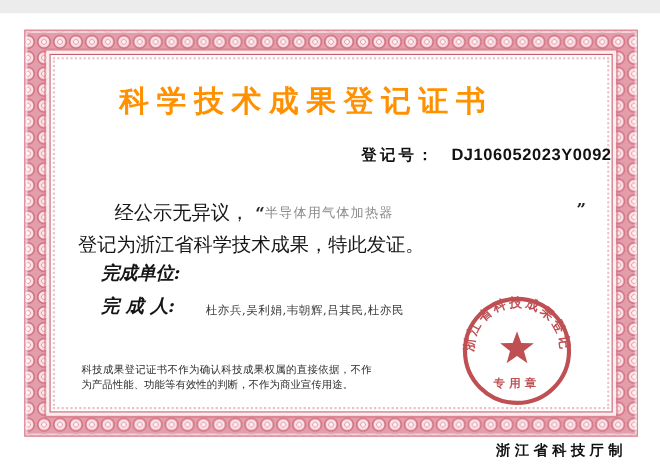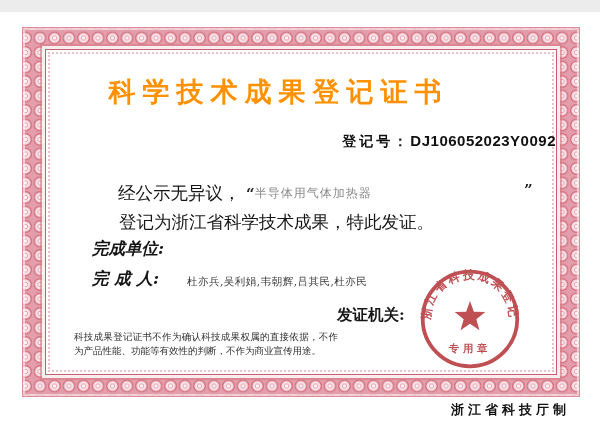--- a/index.html
+++ b/index.html
@@ -33,26 +33,26 @@
     position:absolute;left:0;top:74px;width:477px;text-align:center;
     font-family:"Liberation Sans","DejaVu Sans",sans-serif;
     font-size:27px;font-weight:bold;color:#ff9100;letter-spacing:7px;white-space:nowrap;margin-left:40px;
   }
   .regline{
     position:absolute;right:44px;top:132px;white-space:nowrap;
     font-family:"Liberation Sans","DejaVu Sans",sans-serif;
     font-size:14px;font-weight:bold;color:#111;
   }
   .regline .reg-label{letter-spacing:3px;font-family:"DejaVu Serif",serif;margin-left:10px;}
-  .regline .reg-number{font-size:15px;letter-spacing:.5px;}
-  .body-line1{position:absolute;left:118px;top:181px;font-size:17.5px;color:#151515;white-space:nowrap;}
+  .regline .reg-number{font-size:15px;letter-spacing:.5px;margin-left:14px;}
+  .body-line1{position:absolute;left:104px;top:181px;font-size:17.5px;color:#151515;white-space:nowrap;}
   .quote{font-size:15px;font-weight:bold;color:#222;}
   .achievement{font-size:12px;color:#8a8a8a;letter-spacing:1px;position:relative;top:-2px;}
   .close-quote{position:absolute;left:524px;top:181px;font-size:15px;font-weight:bold;color:#222;}
-  .body-line2{position:absolute;left:71px;top:210px;font-size:17.5px;color:#151515;white-space:nowrap;margin-left:48px;}
+  .body-line2{position:absolute;left:71px;top:210px;font-size:17.5px;color:#151515;white-space:nowrap;}
   .field-label{font-size:16.5px;font-weight:bold;color:#161616;white-space:nowrap;font-style:italic;}
   .field-value{font-size:10.5px;color:#3c3c3c;letter-spacing:.5px;white-space:nowrap;}
   .unit-label{position:absolute;left:92px;top:238px;}
   .unit-value{position:absolute;left:185px;top:243px;}
   .people-label{position:absolute;left:92px;top:268px;}
   .people-value{position:absolute;left:187px;top:275px;}
   .disclaimer{
     position:absolute;left:74px;top:330px;width:264px;
     font-size:9.5px;line-height:1.45;color:#2e2e2e;text-align:justify;
   }
@@ -94,21 +94,20 @@
 
   <div class="body-line2">登记为浙江省科学技术成果，特此发证。</div>
 
   <div class="field-label unit-label">完成单位:</div>
 
   <div class="field-label people-label">完 成 人:</div>
   <div class="field-value people-value">杜亦兵,吴利娟,韦朝辉,吕其民,杜亦民</div>
 
   <div class="disclaimer">科技成果登记证书不作为确认科技成果权属的直接依据，不作为产品性能、功能等有效性的判断，不作为商业宣传用途。</div>
 
-  <div class="authority-label">发证机关:</div>
 
 
   <svg class="seal" viewBox="0 0 110 110" xmlns="http://www.w3.org/2000/svg">
     <circle cx="55" cy="55" r="50" fill="none" stroke="#b5373c" stroke-width="4"></circle>
     <path id="seal-arc-path" d="M 19,76 A 42,42 0 1 1 91,76" fill="none"></path>
     <text font-size="12.5" font-weight="bold" fill="#b5373c" letter-spacing="2.5" font-family="DejaVu Sans, sans-serif">
       <textPath href="#seal-arc-path" startOffset="50%" text-anchor="middle">浙江省科技成果登记</textPath>
     </text>
     <path d="M55,36 L59.1,47.3 L71.2,47.7 L61.7,55.2 L65,66.8 L55,60 L45,66.8 L48.3,55.2 L38.8,47.7 L50.9,47.3 Z" fill="#b5373c"></path>
     <text x="55" y="90" text-anchor="middle" font-size="11" font-weight="bold" fill="#b5373c" letter-spacing="4" font-family="DejaVu Sans, sans-serif">专用章</text>

